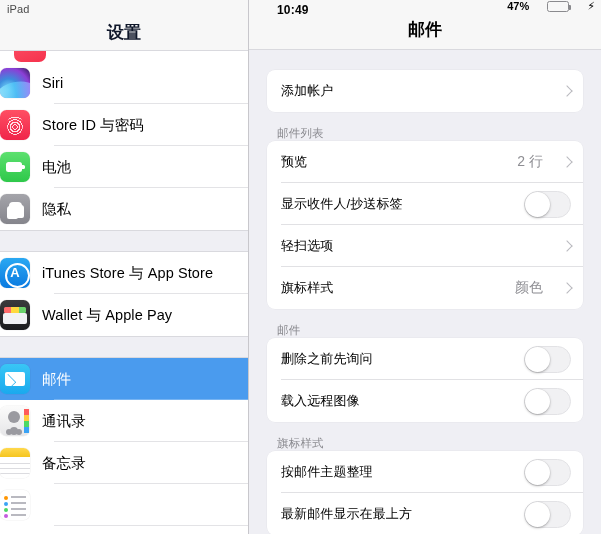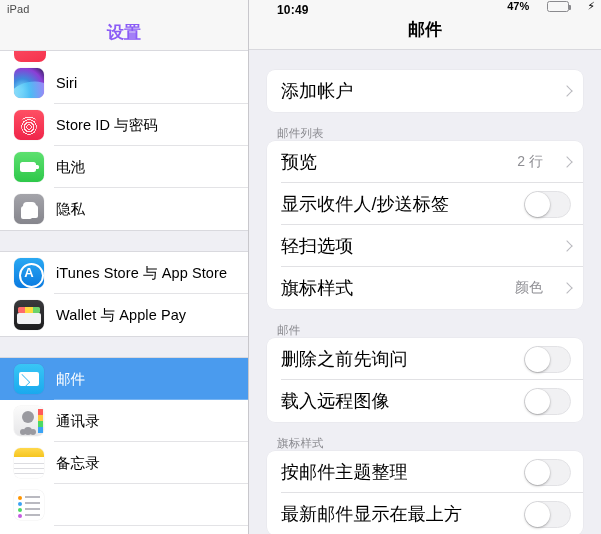--- a/index.html
+++ b/index.html
@@ -24,36 +24,36 @@
     background: #f7f7f7;
     position: relative;
     border-bottom: 1px solid #d9d9de;
   }
   #ipad-label {
     position: absolute; left: 7px; top: 3px;
     font-size: 11px; color: #4a4a4a; letter-spacing: .1px;
   }
   #left-title {
     position: absolute; left: 0; right: 0; top: 21px;
-    text-align: center; font-size: 17px; font-weight: bold; color: #8b5cf6;
+    text-align: center; font-size: 17px; font-weight: bold; color: #0f172a;
   }
   #left-scroll { position: relative; }
 
   .clip-row {
     height: 11px; position: relative; overflow: hidden; background: #fff;
   }
   .clip-icon {
     position: absolute; left: 14px; top: -21px;
     width: 32px; height: 32px; border-radius: 7px;
     background: linear-gradient(160deg,#ff5a6e 0%, #f5314c 100%);
   }
 
   .srow {
     height: 42px; display: flex; align-items: center;
-    padding-left: 14px; background: #fff; position: relative;
+    background: #fff; position: relative;
   }
   .srow::after {
     content: ""; position: absolute; left: 54px; right: 0; bottom: 0;
     height: 1px; background: #e3e3e6;
   }
   .srow.last::after { display: none; }
   .srow.sel { background: #4a9bee; }
   .srow.sel::after { background: rgba(255,255,255,.25); }
   .sicon {
     width: 30px; height: 30px; border-radius: 6.5px;
@@ -213,21 +213,21 @@
   }
   .row {
     height: 42px; display:flex; align-items:center;
     padding: 0 12px 0 14px; position: relative;
   }
   .row::after {
     content:""; position:absolute; left:14px; right:0; bottom:0; height:1px;
     background:#e1e1e4;
   }
   .row.last::after { display:none; }
-  .row-label { font-size: 18px; color:#000; flex: 1 1 auto; letter-spacing:.1px; }
+  .row-label { font-size: 13px; color:#000; flex: 1 1 auto; letter-spacing:.1px; }
   .row-value { font-size: 14px; color:#8e8e93; margin-right: 20px; }
   .chev {
     width: 8px; height: 8px; border-right: 1.6px solid #b9b9be;
     border-top: 1.6px solid #b9b9be; transform: rotate(45deg);
     flex: 0 0 auto;
   }
   .switch {
     width: 47px; height: 27px; border-radius: 14px;
     background:#f1f1f3; border: 1px solid #e2e2e5;
     position: relative; flex: 0 0 auto;

